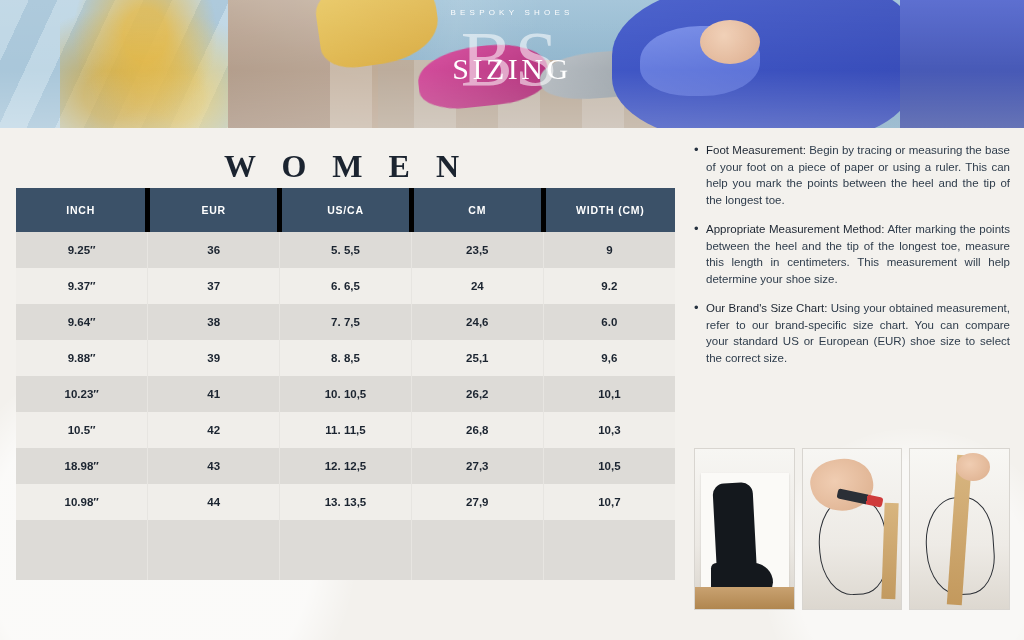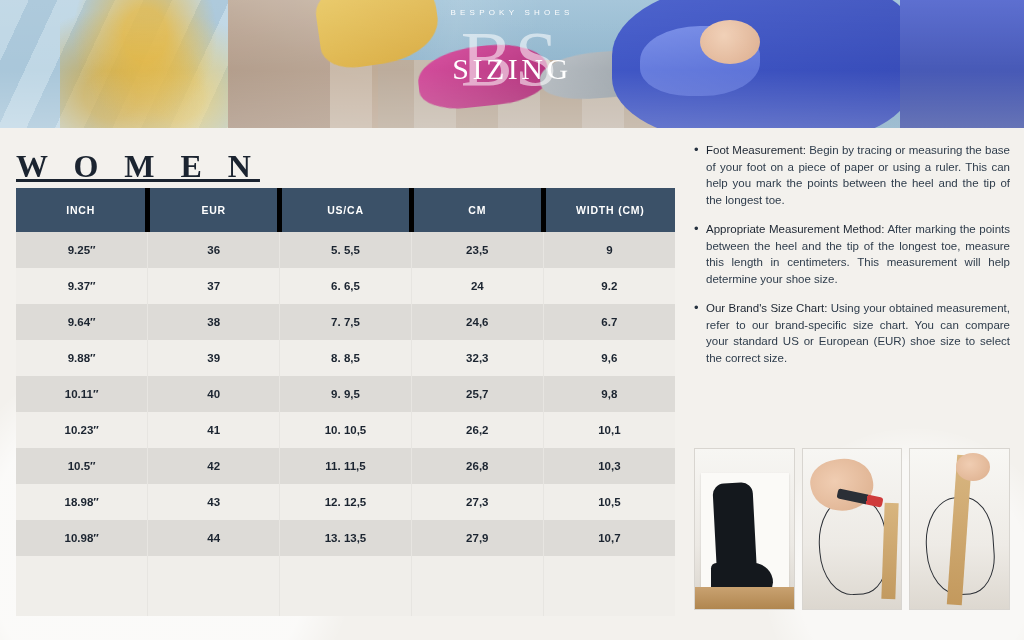--- a/index.html
+++ b/index.html
@@ -153,26 +153,26 @@
     border-radius: 50%;
     background: radial-gradient(circle at 50% 50%, rgba(255,255,255,0.5) 0 55%, rgba(255,255,255,0) 72%);
     pointer-events: none;
   }
 
   .title-women {
     position: absolute;
     left: 16px;
     top: 20px;
     width: 660px;
+    text-align: center;
     font-family: "Liberation Serif", serif;
     font-weight: 700;
     font-size: 32px;
     letter-spacing: 9px;
     color: #1b2430;
-    text-decoration: underline;
   }
 
   
   .size-table {
     position: absolute;
     left: 16px;
     top: 60px;
     width: 659px;
     border-collapse: collapse;
     table-layout: fixed;
@@ -378,35 +378,28 @@
           <td>37</td>
           <td>6. 6,5</td>
           <td>24</td>
           <td>9.2</td>
         </tr>
         <tr>
           <td>9.64″</td>
           <td>38</td>
           <td>7. 7,5</td>
           <td>24,6</td>
-          <td>6.7</td>
+          <td>6.0</td>
         </tr>
         <tr>
           <td>9.88″</td>
           <td>39</td>
           <td>8. 8,5</td>
-          <td>32,3</td>
+          <td>25,1</td>
           <td>9,6</td>
-        </tr>
-        <tr>
-          <td>10.11″</td>
-          <td>40</td>
-          <td>9. 9,5</td>
-          <td>25,7</td>
-          <td>9,8</td>
         </tr>
         <tr>
           <td>10.23″</td>
           <td>41</td>
           <td>10. 10,5</td>
           <td>26,2</td>
           <td>10,1</td>
         </tr>
         <tr>
           <td>10.5″</td>

